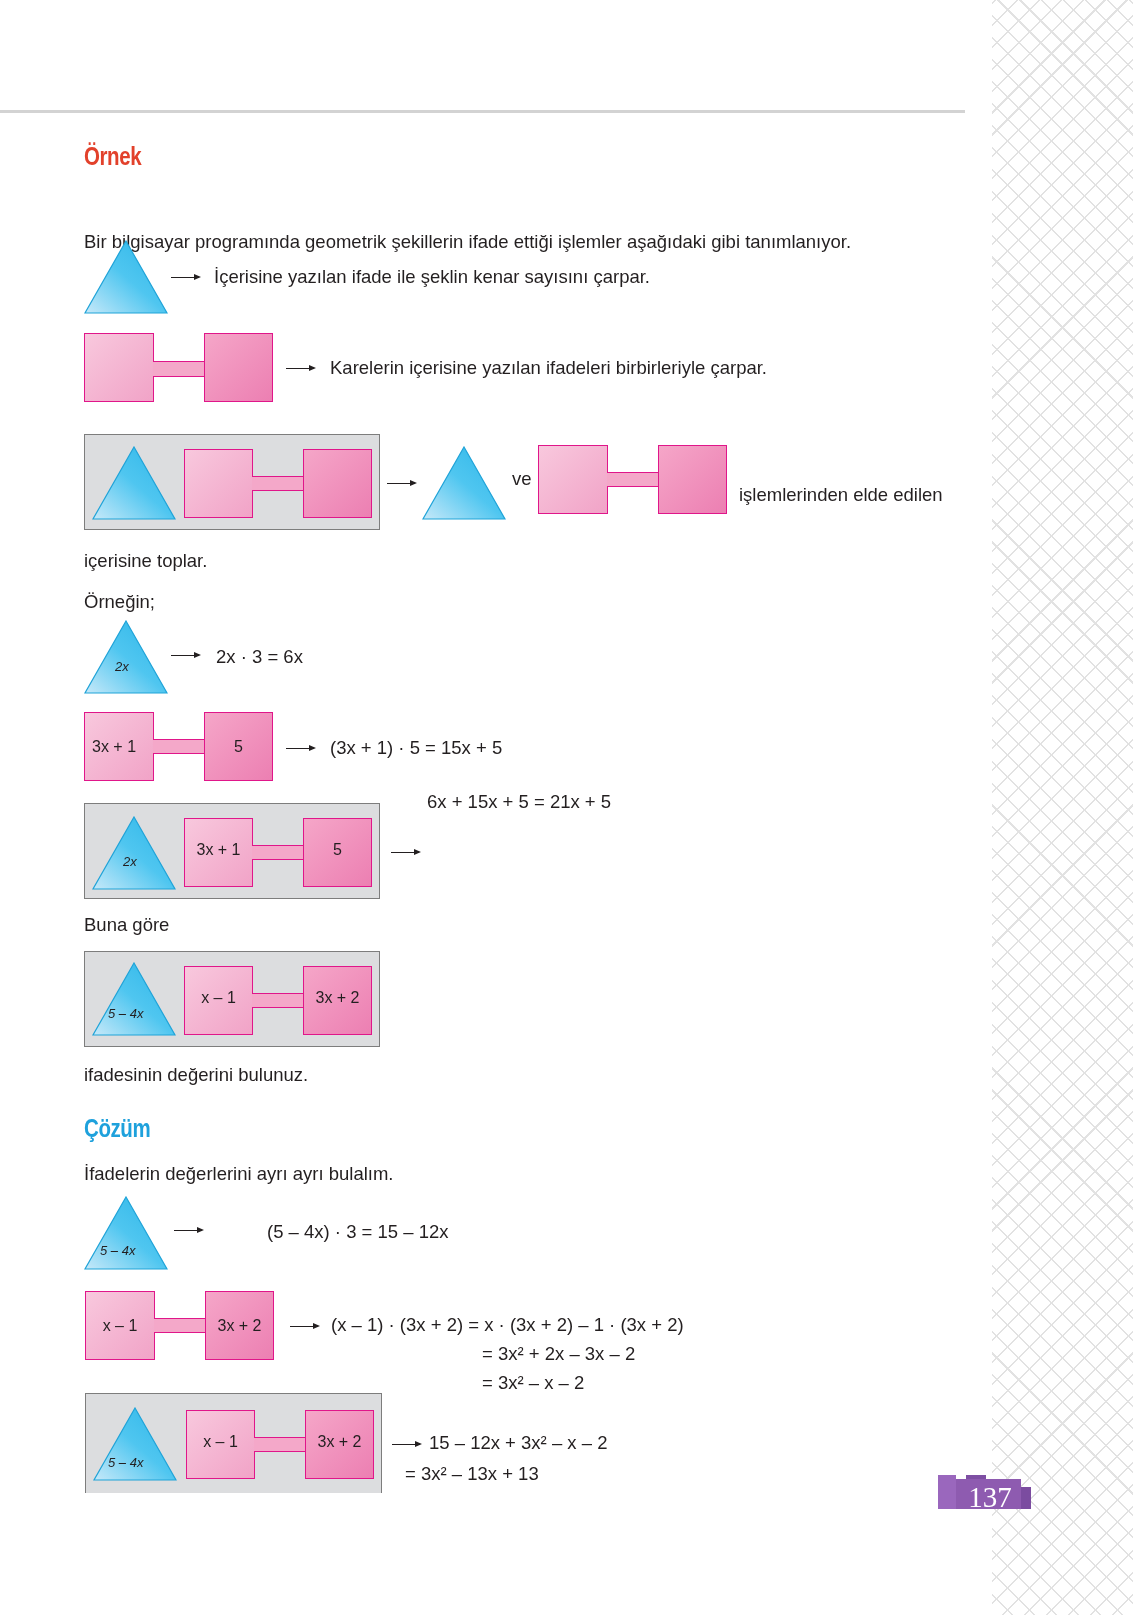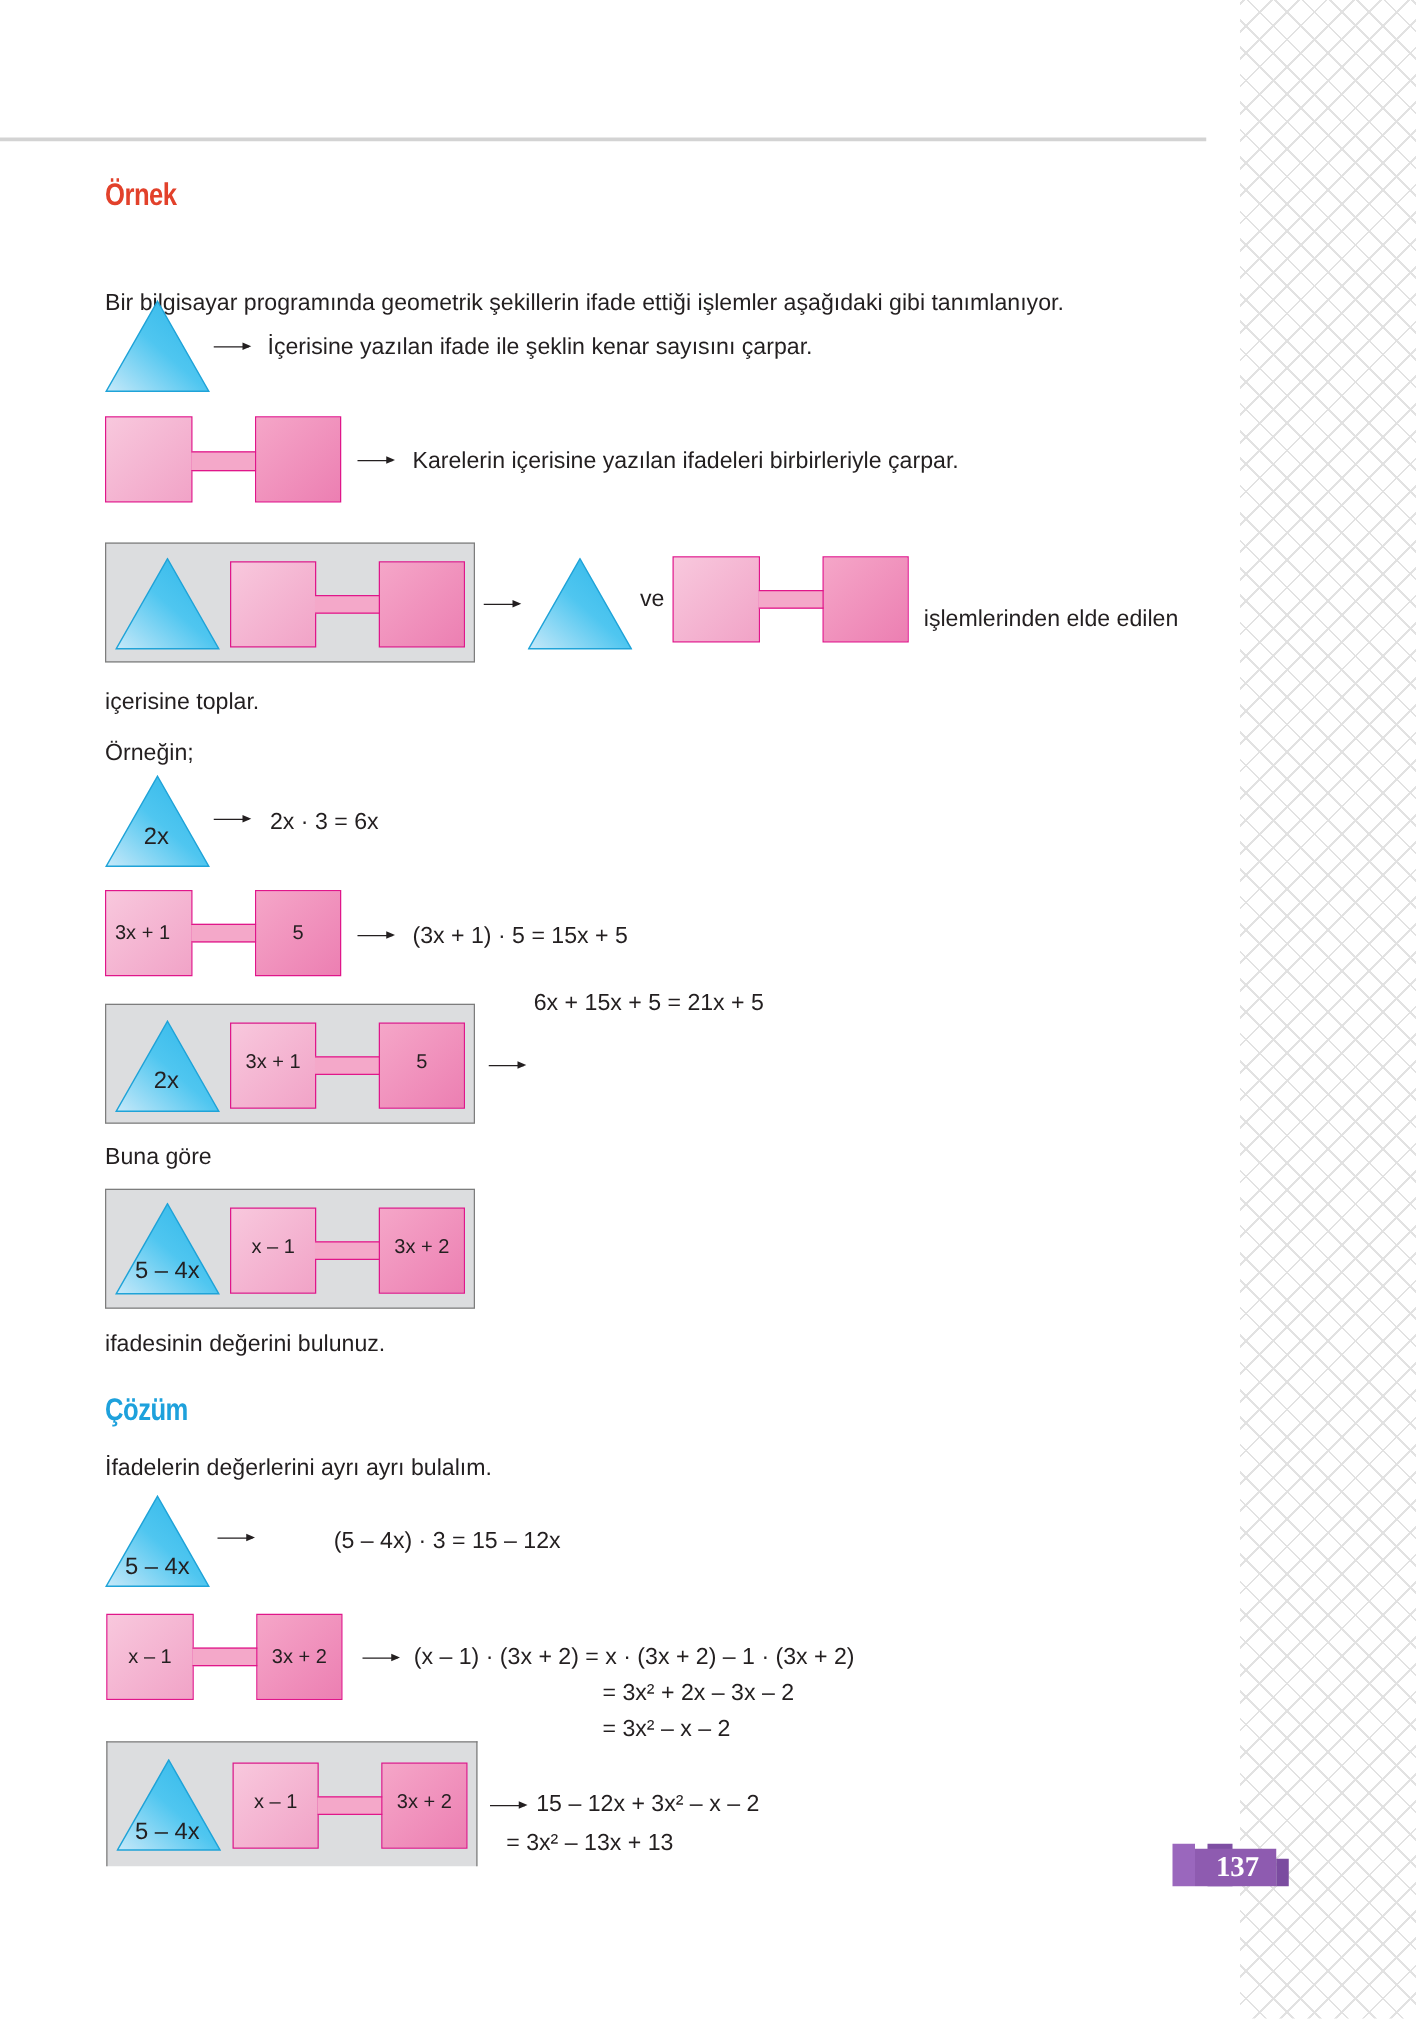--- a/index.html
+++ b/index.html
@@ -16,21 +16,21 @@
   .txt { font-size:18.5px; white-space:nowrap; }
   .math { font-size:18.5px; white-space:nowrap; }
   .arrow { height:1.3px; background:#231f20; width:28px; }
   .arrow::after { content:""; position:absolute; right:-2px; top:-3px; border-left:7px solid #231f20; border-top:3.5px solid transparent; border-bottom:3.5px solid transparent; }
   .tri svg { display:block; }
   .sq { border:1.5px solid #e0168a; box-sizing:border-box; display:flex; align-items:center; justify-content:center; font-size:16px; }
   .sq.l { background:linear-gradient(135deg,#f8c8dd,#f1a3c7); }
   .sq.r { background:linear-gradient(135deg,#f5a6c8,#ec7fb2); }
   .bar { border-top:1.5px solid #e0168a; border-bottom:1.5px solid #e0168a; background:#f4a8c9; box-sizing:border-box; }
   .box { background:#dcdddf; border:1.5px solid #7d7d7d; box-sizing:border-box; }
-  .tri-label { position:absolute; font-size:19px; }
+  .tri-label { position:absolute; font-size:13px;font-style:italic; }
   .pagetab { left:938px; top:1475px; width:88px; height:34px; }
 </style>
 </head>
 <body>
 
 <svg width="0" height="0" style="position:absolute">
   <defs>
     <linearGradient id="tg" x1="0" y1="1" x2="1" y2="0">
       <stop offset="0" stop-color="#c7e9f9"></stop>
       <stop offset="0.5" stop-color="#4fc6f0"></stop>
@@ -158,14 +158,14 @@
 <div class="abs sq r" style="left:305px;top:1410px;width:69px;height:69px;align-items:flex-start;padding-top:22px;">3x + 2</div>
 <div class="abs arrow" style="left:392px;top:1444px;"></div>
 <div class="abs math" style="left:429px;top:1432px;">15 – 12x + 3x² – x – 2</div>
 <div class="abs math" style="left:405px;top:1463px;">= 3x² – 13x + 13</div>
 
 <div class="abs pagetab">
   <div class="abs" style="left:28px;top:0;width:20px;height:34px;background:#7e4fa3;"></div>
   <div class="abs" style="left:0;top:0;width:18px;height:34px;background:#9a67bd;"></div>
   <div class="abs" style="left:18px;top:4px;width:65px;height:30px;background:#8e5bb0;"></div>
   <div class="abs" style="left:83px;top:12px;width:10px;height:22px;background:#7b4ca0;"></div>
-  <div class="abs" style="left:24px;top:6px;width:56px;text-align:center;font-family:'Liberation Serif',serif;font-weight:bold;font-size:23px;color:#fff;">137</div>
+  <div class="abs" style="left:24px;top:6px;width:56px;text-align:center;font-family:'Liberation Serif',serif;font-weight:normal;font-size:29px;color:#fff;">137</div>
 </div>
 
 </body></html>

